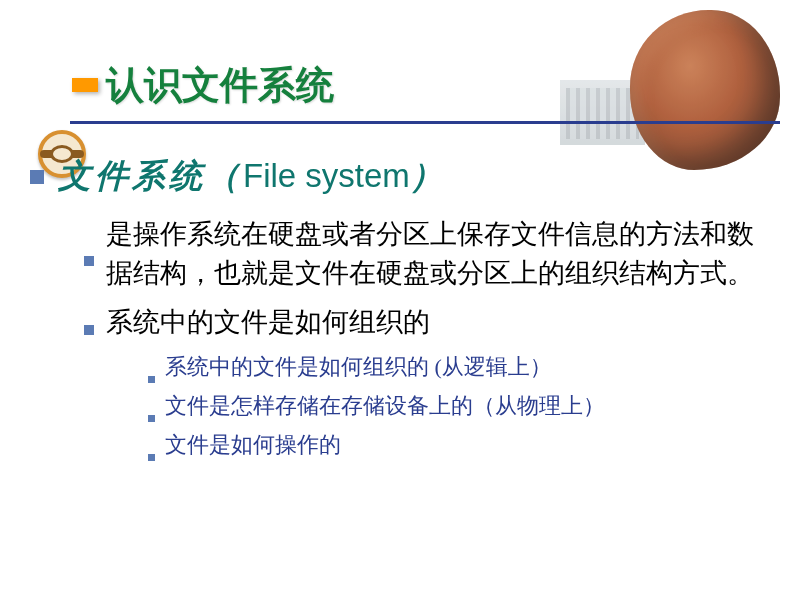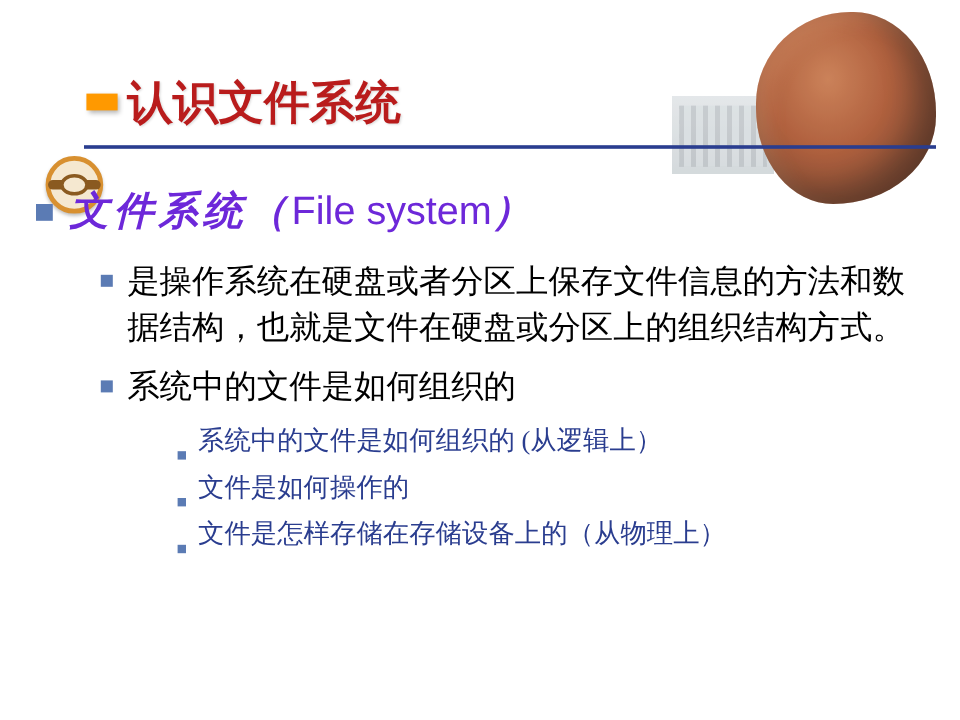--- a/index.html
+++ b/index.html
@@ -60,21 +60,21 @@
       left: 72px;
       top: 78px;
       width: 26px;
       height: 14px;
       background: #ff9900;
       box-shadow: 2px 2px 4px rgba(0,0,0,0.3);
     }
     .title {
       font-size: 38px;
       font-weight: bold;
-      color: #b91c1c;
+      color: #15803d;
       font-family: "SimHei", "黑体", sans-serif;
       margin-left: 106px;
       text-shadow: 1px 1px 2px rgba(0,0,0,0.15);
     }
     .underline {
       height: 3px;
       background: #2a3d8f;
       margin-left: 70px;
       margin-top: 10px;
       width: 710px;
@@ -128,35 +128,35 @@
     .sq-l1 {
       width: 14px;
       height: 14px;
       background: #5b7bb4;
       margin-top: 16px;
       margin-right: 14px;
       flex-shrink: 0;
     }
     .text-l1 {
       font-size: 33px;
-      color: #6d28d9;
+      color: #0f766e;
       font-family: "STKaiti", "KaiTi", "楷体", serif;
       font-style: italic;
       font-weight: bold;
       letter-spacing: 4px;
     }
     .text-l1 .en {
       font-family: Verdana, sans-serif;
       font-style: normal;
       letter-spacing: 0;
       font-weight: normal;
     }
     .bullet-l2 {
       display: flex;
-      align-items: flex-start;
+      align-items: center;
       margin-left: 54px;
       margin-bottom: 10px;
     }
     .sq-l2 {
       width: 10px;
       height: 10px;
       background: #5b7bb4;
       margin-top: 14px;
       margin-right: 12px;
       flex-shrink: 0;
@@ -227,20 +227,20 @@
     <div class="text-l2">系统中的文件是如何组织的</div>
   </div>
 
   <div class="bullet-l3">
     <div class="sq-l3"></div>
     <div class="text-l3">系统中的文件是如何组织的 (从逻辑上）</div>
   </div>
 
   <div class="bullet-l3">
     <div class="sq-l3"></div>
-    <div class="text-l3">文件是如何操作的</div>
+    <div class="text-l3">文件是怎样存储在存储设备上的（从物理上）</div>
   </div>
 
   <div class="bullet-l3">
     <div class="sq-l3"></div>
-    <div class="text-l3">文件是怎样存储在存储设备上的（从物理上）</div>
+    <div class="text-l3">文件是如何操作的</div>
   </div>
 </div>
 
 </body></html>

